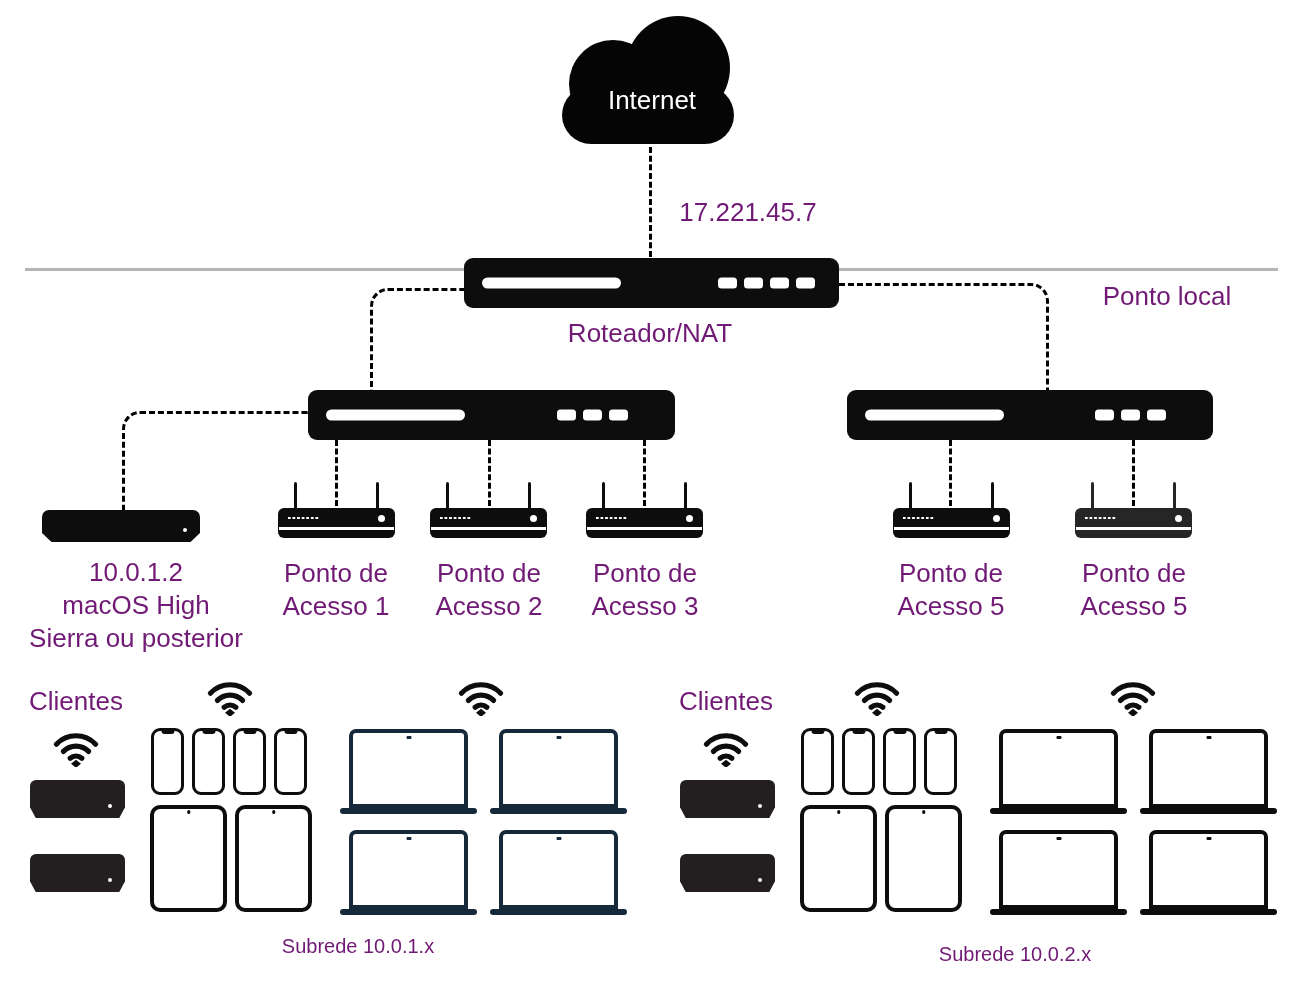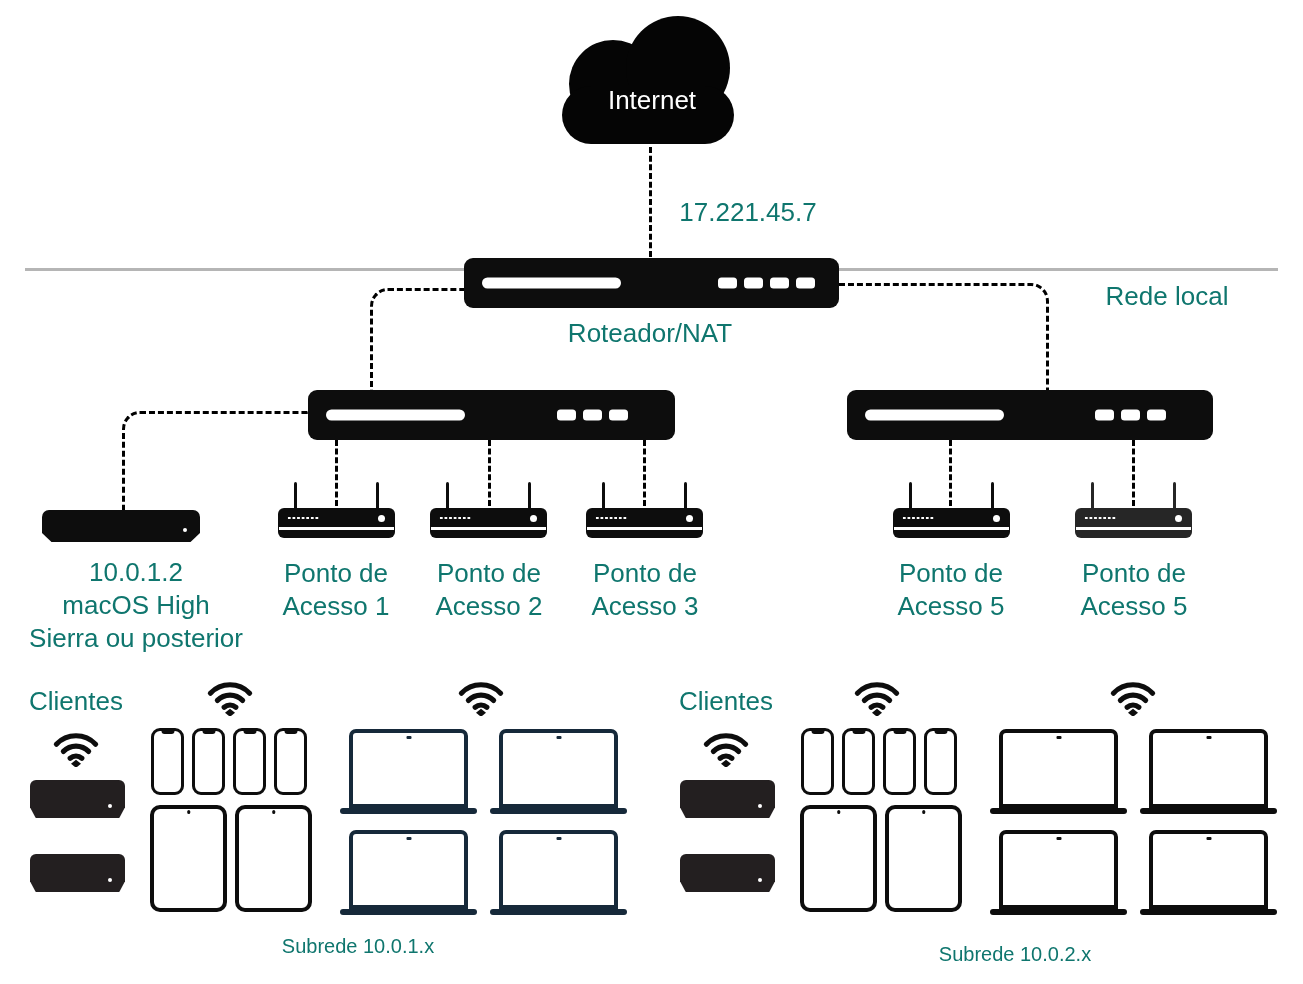--- a/index.html
+++ b/index.html
@@ -1,21 +1,21 @@
 <!DOCTYPE html>
 <html><head>
 <meta charset="utf-8">
 <style>
   html,body{margin:0;padding:0;background:#fff;}
   .canvas{position:relative;width:1303px;height:984px;background:#ffffff;overflow:hidden;
           font-family:"Liberation Sans",sans-serif;color:#000;}
 
   
   .lbl{position:absolute;transform:translateX(-50%);text-align:center;
-       font-size:26px;line-height:33px;white-space:nowrap;color:#0f766e;}
+       font-size:26px;line-height:33px;white-space:nowrap;color:#701a75;}
   .lbl.big{font-size:20px;}
   .lbl.white{color:#fff;transform:none;}
 
   
   .conn{position:absolute;pointer-events:none;}
   .conn.v{border-left:3px dashed #000;width:0;}
   .conn.tl{border-top:3px dashed #000;border-left:3px dashed #000;border-top-left-radius:18px;}
   .conn.tr{border-top:3px dashed #000;border-right:3px dashed #000;border-top-right-radius:18px;}
 
   .localline{position:absolute;left:25px;top:268px;width:1253px;height:3px;background:#b5b5b5;}
@@ -104,21 +104,21 @@
   <div class="conn tl" style="left:122px;top:411px;width:186px;height:101px;"></div>
   <div class="conn v" style="left:335px;top:440px;height:66px;"></div>
   <div class="conn v" style="left:488px;top:440px;height:66px;"></div>
   <div class="conn v" style="left:643px;top:440px;height:66px;"></div>
   <div class="conn v" style="left:949px;top:440px;height:66px;"></div>
   <div class="conn v" style="left:1132px;top:440px;height:66px;"></div>
 
   <div class="lbl" style="left:748px;top:196px;">17.221.45.7</div>
 
   <div class="localline"></div>
-  <div class="lbl" style="left:1167px;top:280px;">Rede local</div>
+  <div class="lbl" style="left:1167px;top:280px;">Ponto local</div>
 
   <div class="switch" style="left:464px;top:258px;width:375px;height:50px;">
     <div class="bar"></div>
     <div class="leds n4">
       <div class="led"></div>
         <div class="led"></div>
         <div class="led"></div>
         <div class="led"></div>
     </div>
   </div>

